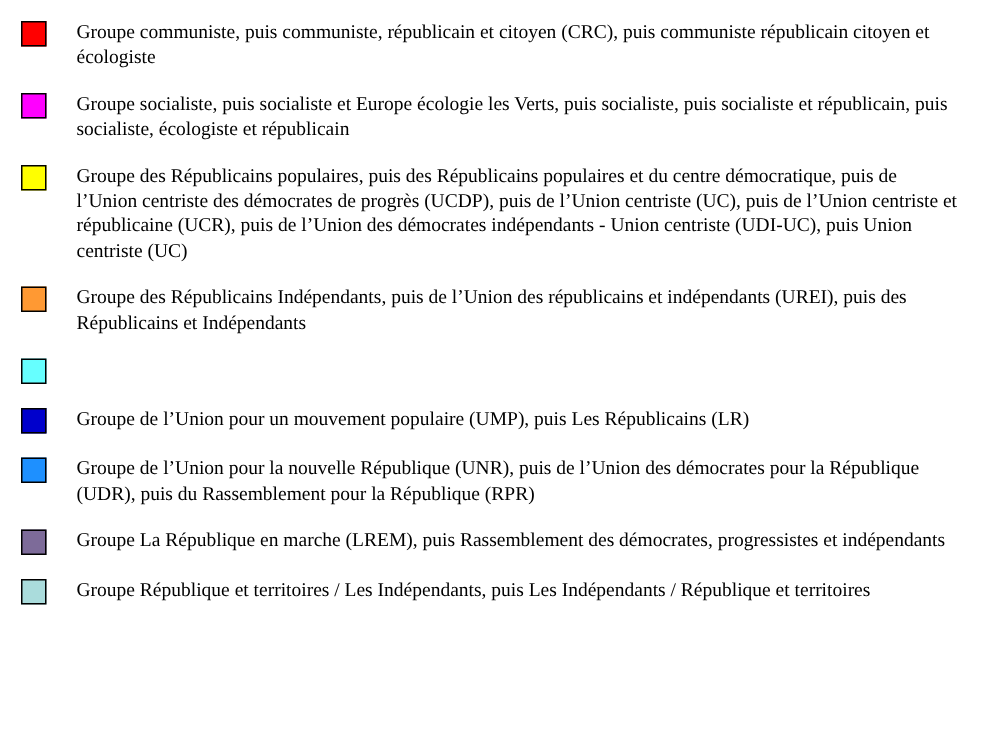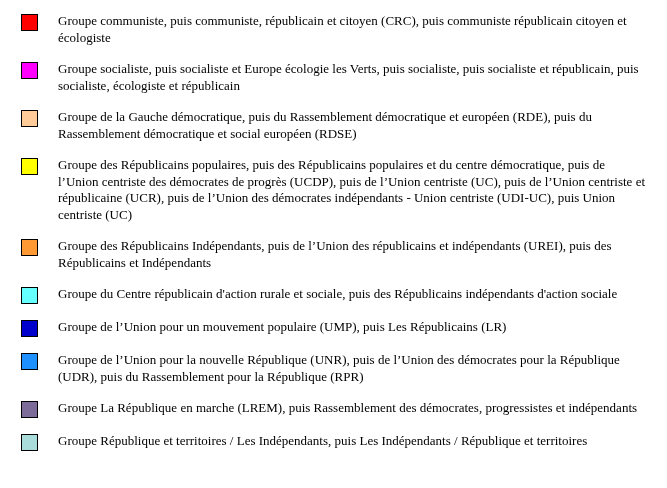--- a/index.html
+++ b/index.html
@@ -16,21 +16,20 @@
     overflow: hidden;
   }
   .legend {
     box-sizing: border-box;
     padding: 13px 14px 0 14px;
   }
   .legend-row {
     display: flex;
     align-items: flex-start;
     margin-bottom: 15px;
-    justify-content: center;
   }
   .swatch {
     flex: 0 0 auto;
     width: 15px;
     height: 15px;
     border: 1px solid #000000;
     margin-right: 20px;
     margin-top: 1px;
     background: #ffffff;
   }
@@ -48,38 +47,33 @@
     <span class="swatch" style="background-color: rgb(255, 0, 0);"></span>
     <span class="label">Groupe communiste, puis communiste, républicain et citoyen (CRC), puis communiste républicain citoyen et écologiste</span>
   </div>
 
 
   <div class="legend-row">
     <span class="swatch" style="background-color: rgb(255, 0, 255);"></span>
     <span class="label">Groupe socialiste, puis socialiste et Europe écologie les Verts, puis socialiste, puis socialiste et républicain, puis socialiste, écologiste et républicain</span>
   </div>
 
-  <div class="legend-row">
-    <span class="swatch" style="background-color: rgb(255, 204, 153);"></span>
-    <span class="label">Groupe de la Gauche démocratique, puis du Rassemblement démocratique et européen (RDE), puis du Rassemblement démocratique et social européen (RDSE)</span>
-  </div>
 
   <div class="legend-row">
     <span class="swatch" style="background-color: rgb(255, 255, 0);"></span>
     <span class="label">Groupe des Républicains populaires, puis des Républicains populaires et du centre démocratique, puis de l’Union centriste des démocrates de progrès (UCDP), puis de l’Union centriste (UC), puis de l’Union centriste et républicaine (UCR), puis de l’Union des démocrates indépendants - Union centriste (UDI-UC), puis Union centriste (UC)</span>
   </div>
 
   <div class="legend-row">
     <span class="swatch" style="background-color: rgb(255, 153, 51);"></span>
     <span class="label">Groupe des Républicains Indépendants, puis de l’Union des républicains et indépendants (UREI), puis des Républicains et Indépendants</span>
   </div>
 
   <div class="legend-row">
     <span class="swatch" style="background-color: rgb(102, 255, 255);"></span>
-    <span class="label">Groupe du Centre républicain d'action rurale et sociale, puis des Républicains indépendants d'action sociale</span>
   </div>
 
   <div class="legend-row">
     <span class="swatch" style="background-color: rgb(0, 0, 204);"></span>
     <span class="label">Groupe de l’Union pour un mouvement populaire (UMP), puis Les Républicains (LR)</span>
   </div>
 
   <div class="legend-row">
     <span class="swatch" style="background-color: rgb(30, 144, 255);"></span>
     <span class="label">Groupe de l’Union pour la nouvelle République (UNR), puis de l’Union des démocrates pour la République (UDR), puis du Rassemblement pour la République (RPR)</span>

